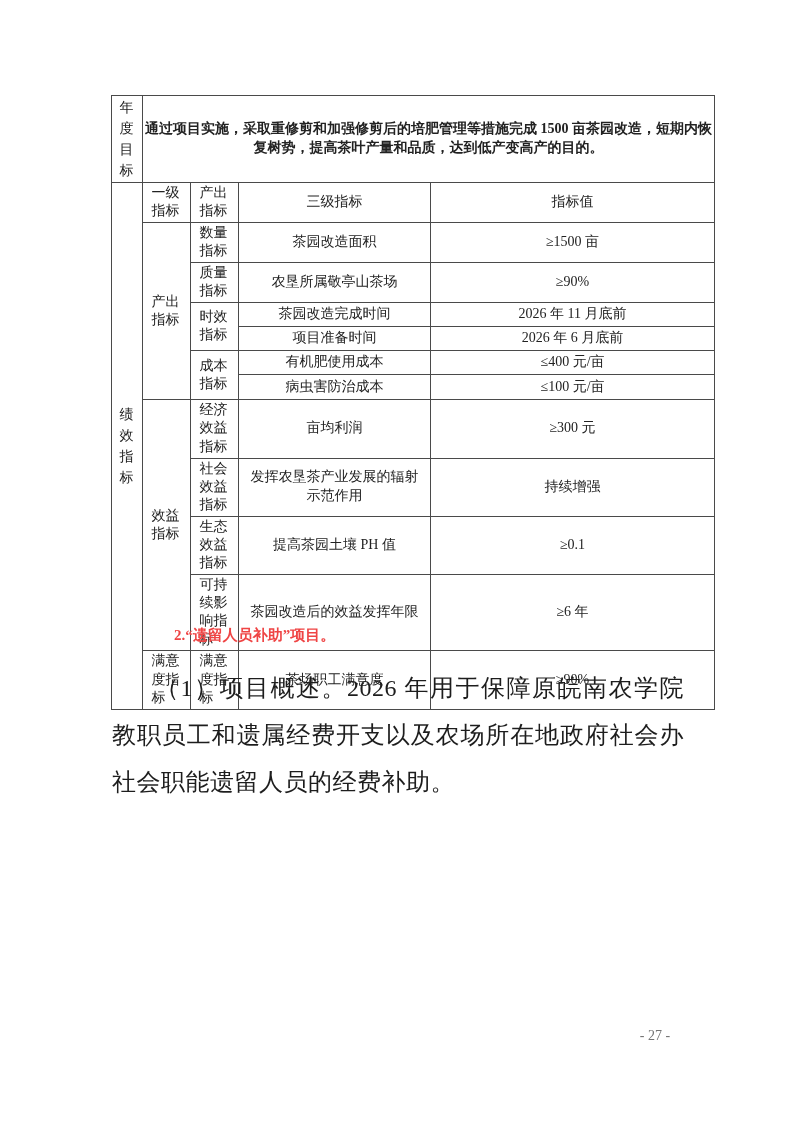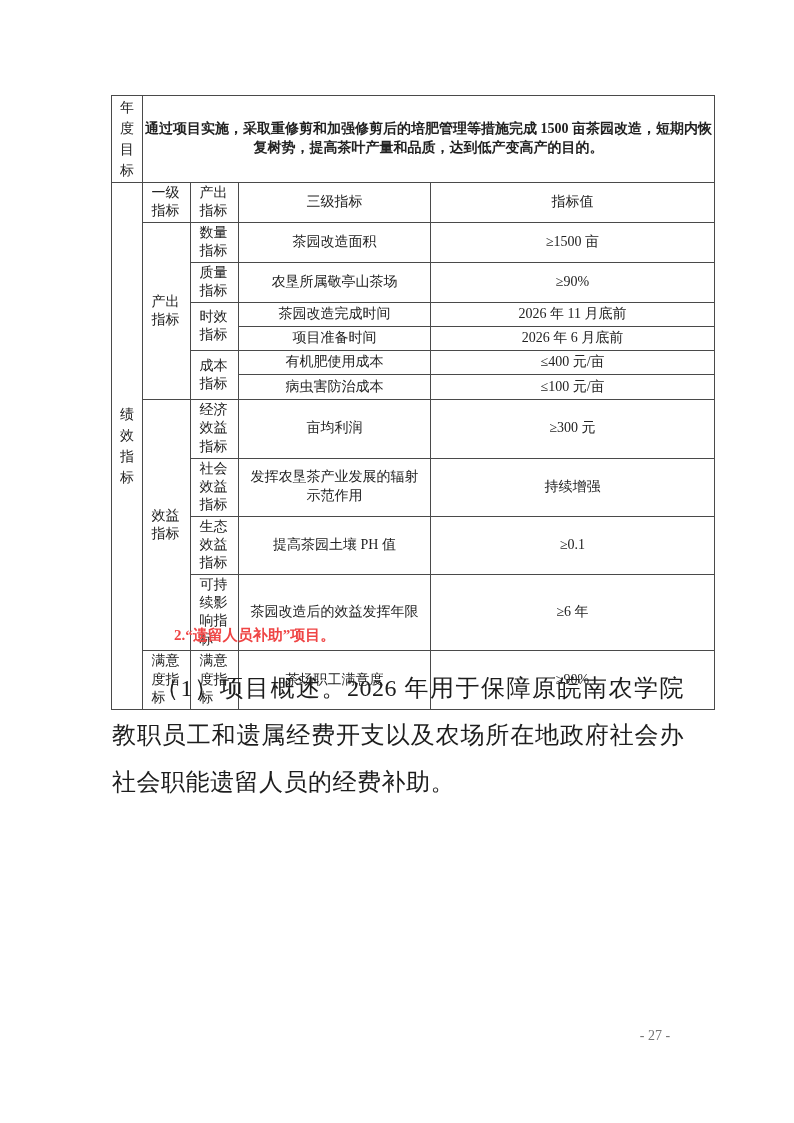--- a/index.html
+++ b/index.html
@@ -36,21 +36,21 @@
     text-align: justify;
     padding: 6px 9px 6px 9px;
     line-height: 23px;
     font-weight: bold;
   }
   .vstack {               
     display: inline-block;
     width: 15px;
     word-break: break-all;
     line-height: 1.5;
-    text-align: center;
+    text-align: left;
   }
   .w2 {                   
     display: inline-block;
     width: 30px;
     word-break: break-all;
     line-height: 1.3;
     text-align: left;
   }
   .wrapnarrow {           
     display: inline-block;

